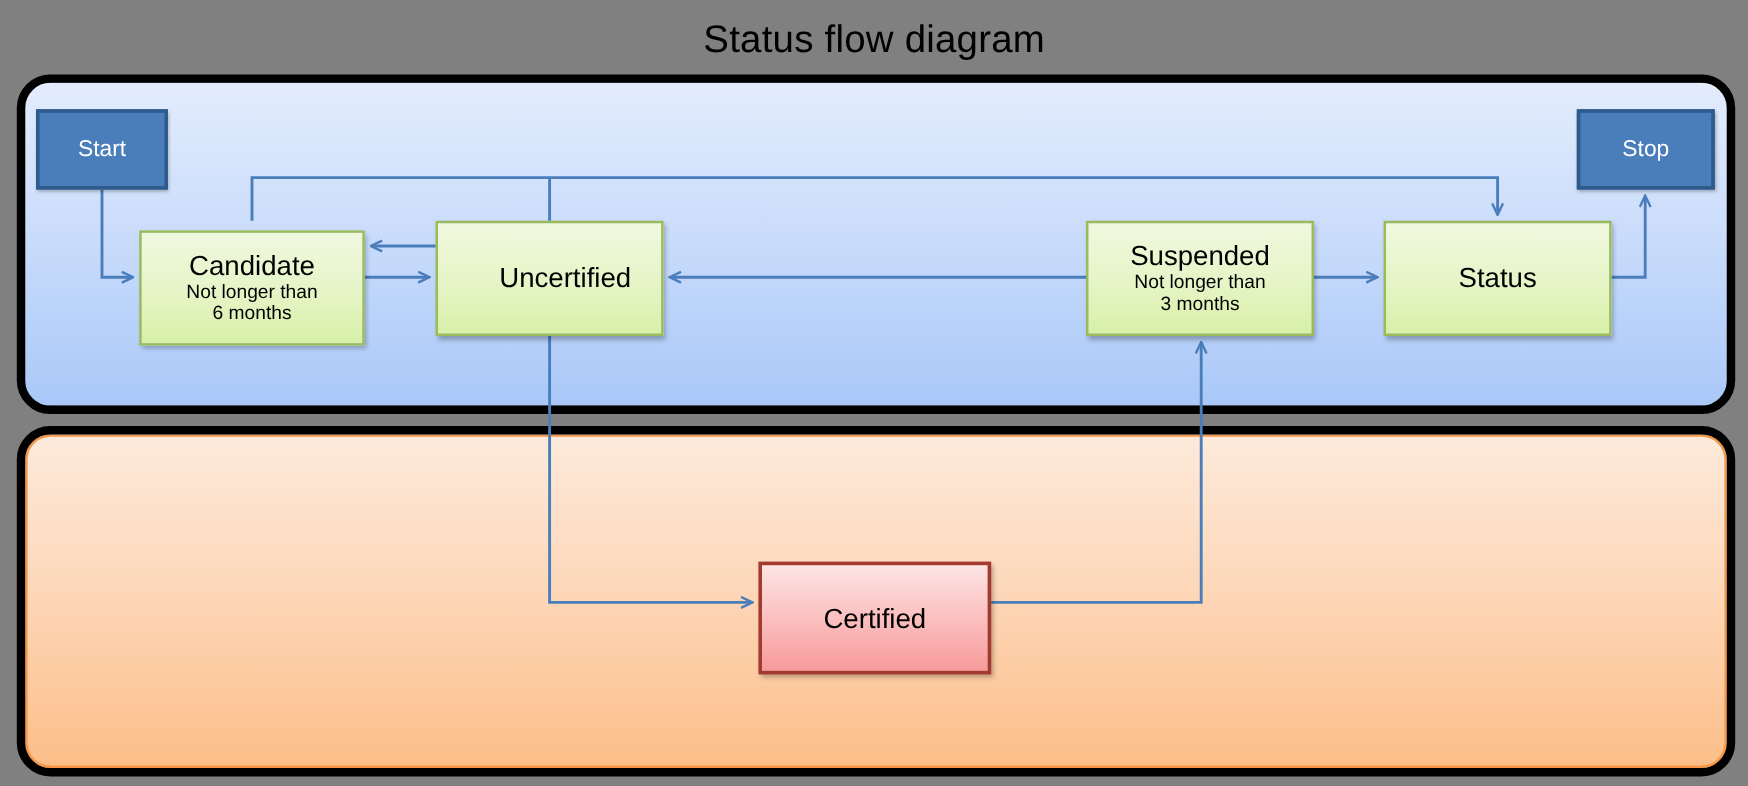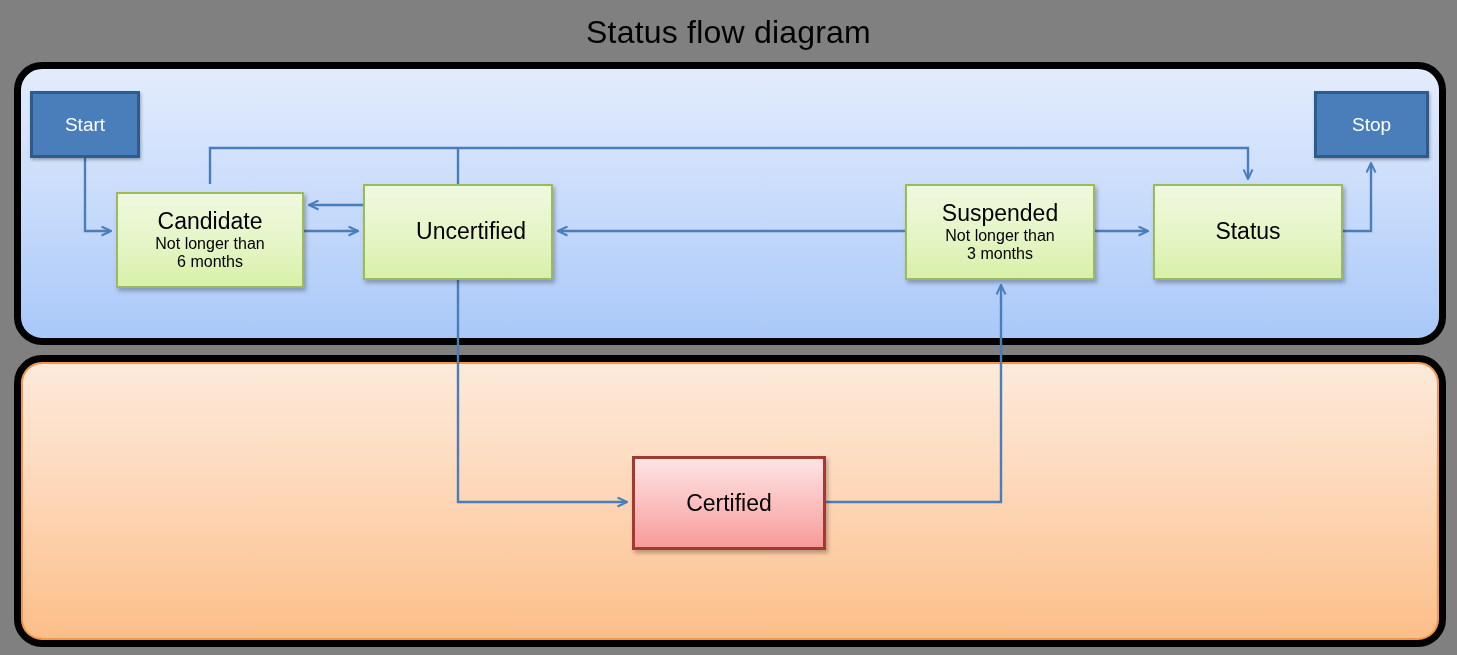--- a/index.html
+++ b/index.html
@@ -102,21 +102,21 @@
     box-sizing: border-box;
     border: 3px solid #a33a32;
     background: linear-gradient(to bottom, #fde4e4 0%, #fbbcbc 55%, #f79a9a 100%);
     color: #000000;
     font-size: 23px;
     display: flex;
     align-items: center;
     justify-content: center;
     box-shadow: 2px 3px 4px rgba(0,0,0,0.28);
   }
-  .st-certified { left: 632px; top: 456px; width: 194px; height: 94px; }
+  .st-certified { left: 632px; top: 468px; width: 194px; height: 94px; }
 
   
   #wires {
     position: absolute;
     left: 0; top: 0;
     width: 1457px;
     height: 655px;
     pointer-events: none;
   }
 </style>

